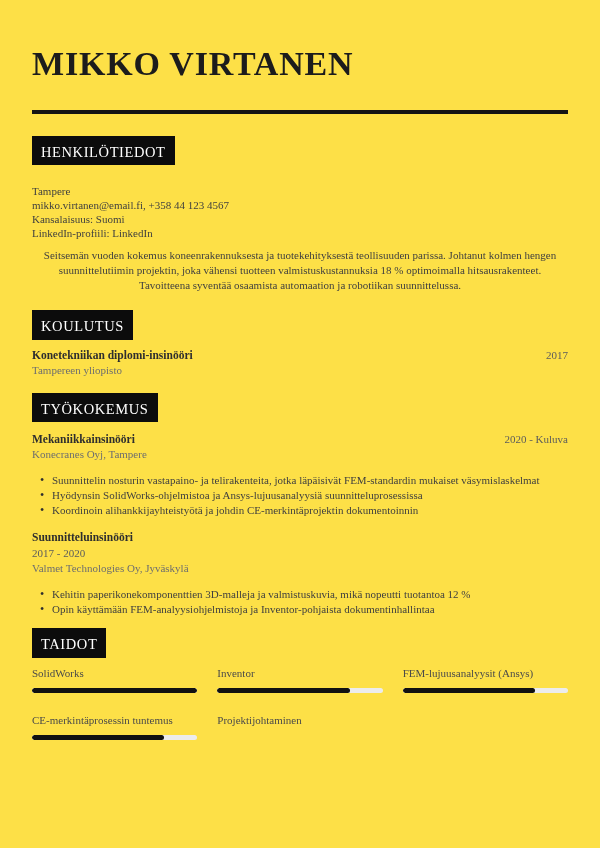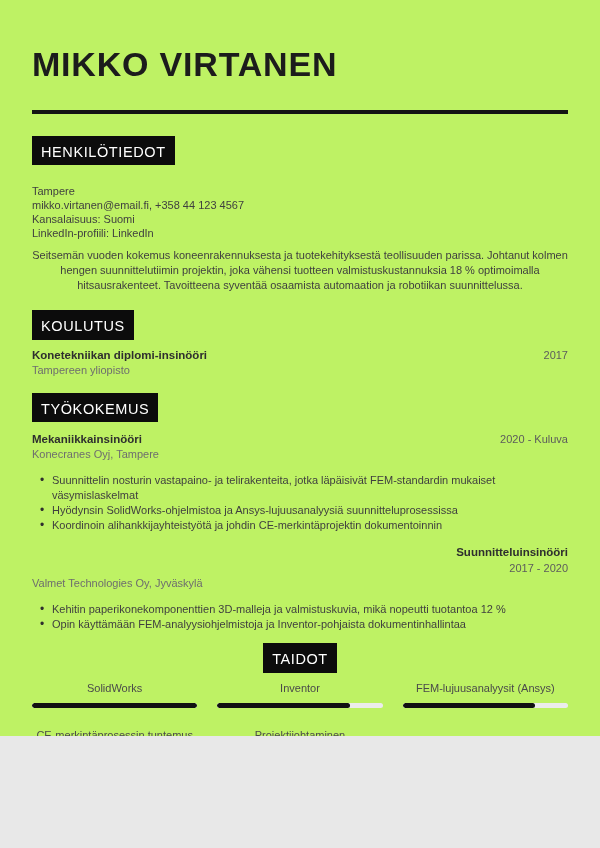--- a/index.html
+++ b/index.html
@@ -1,25 +1,25 @@
 <!DOCTYPE html>
 <html><head>
 <meta charset="utf-8">
 <style>
   html, body { margin: 0; padding: 0; background: #e8e8e8; }
   .page {
     position: relative;
     width: 600px;
-    height: 736px;
+    height: 848px;
     margin: 0 auto;
-    background: #bef264;
+    background: #fde047;
     box-sizing: border-box;
     padding: 0 32px;
     overflow: hidden;
-    font-family: Liberation Sans, sans-serif;
+    font-family: Liberation Serif, serif;
     color: #3d3d3d;
   }
 
   
   .name {
     margin: 44px 0 0 0;
     font-size: 34px;
     line-height: 1.2;
     font-weight: 700;
     letter-spacing: 0.8px;
@@ -48,21 +48,21 @@
   .contact { margin-top: 20px; font-size: 11px; line-height: 13.8px; color: #3f3f3f; }
   .contact div { white-space: nowrap; }
 
   
   .summary { margin-top: 8px; font-size: 11px; line-height: 15px; color: #3f3f3f; text-align: center; }
 
   
   .entry-row {
     display: flex;
     justify-content: space-between;
-    align-items: flex-end;
+    align-items: flex-start;
   }
   .entry-title { font-size: 11.5px; font-weight: 700; color: #2e2e2e; line-height: 16px; }
   .entry-date  { font-size: 11px; color: #5c5c5c; line-height: 16px; }
   .entry-sub   { font-size: 11px; color: #6e6e6e; line-height: 14px; }
 
   
   ul.bullets {
     list-style: none;
     margin: 12px 0 0 0;
     padding: 0;
@@ -90,21 +90,21 @@
   }
   .skill-label { font-size: 11px; color: #4a4a4a; line-height: 14px; margin-bottom: 8px; }
   .skill-track { height: 5px; background: #ececec; border-radius: 3px; overflow: hidden; }
   .skill-fill  { height: 100%; background: #111111; border-radius: 3px; width: 0; }
 
   
   .mt-sec1 { margin-top: 22px; }
   .mt-sec2 { margin-top: 7px; }
   .mt-sec3 { margin-top: 17px; }
   .mt-sec4 { margin-top: 16px; }
-  .mt-sec5 { margin-top: 11px; text-align: center; }
+  .mt-sec5 { margin-top: 11px; }
   .mt-edu  { margin-top: 7px; }
   .mt-job1 { margin-top: 9px; }
   .mt-job2 { margin-top: 11px; flex-direction: column; }
 </style>
 </head>
 <body>
 
 <div class="page">
 
   <h1 class="name">MIKKO VIRTANEN</h1>

